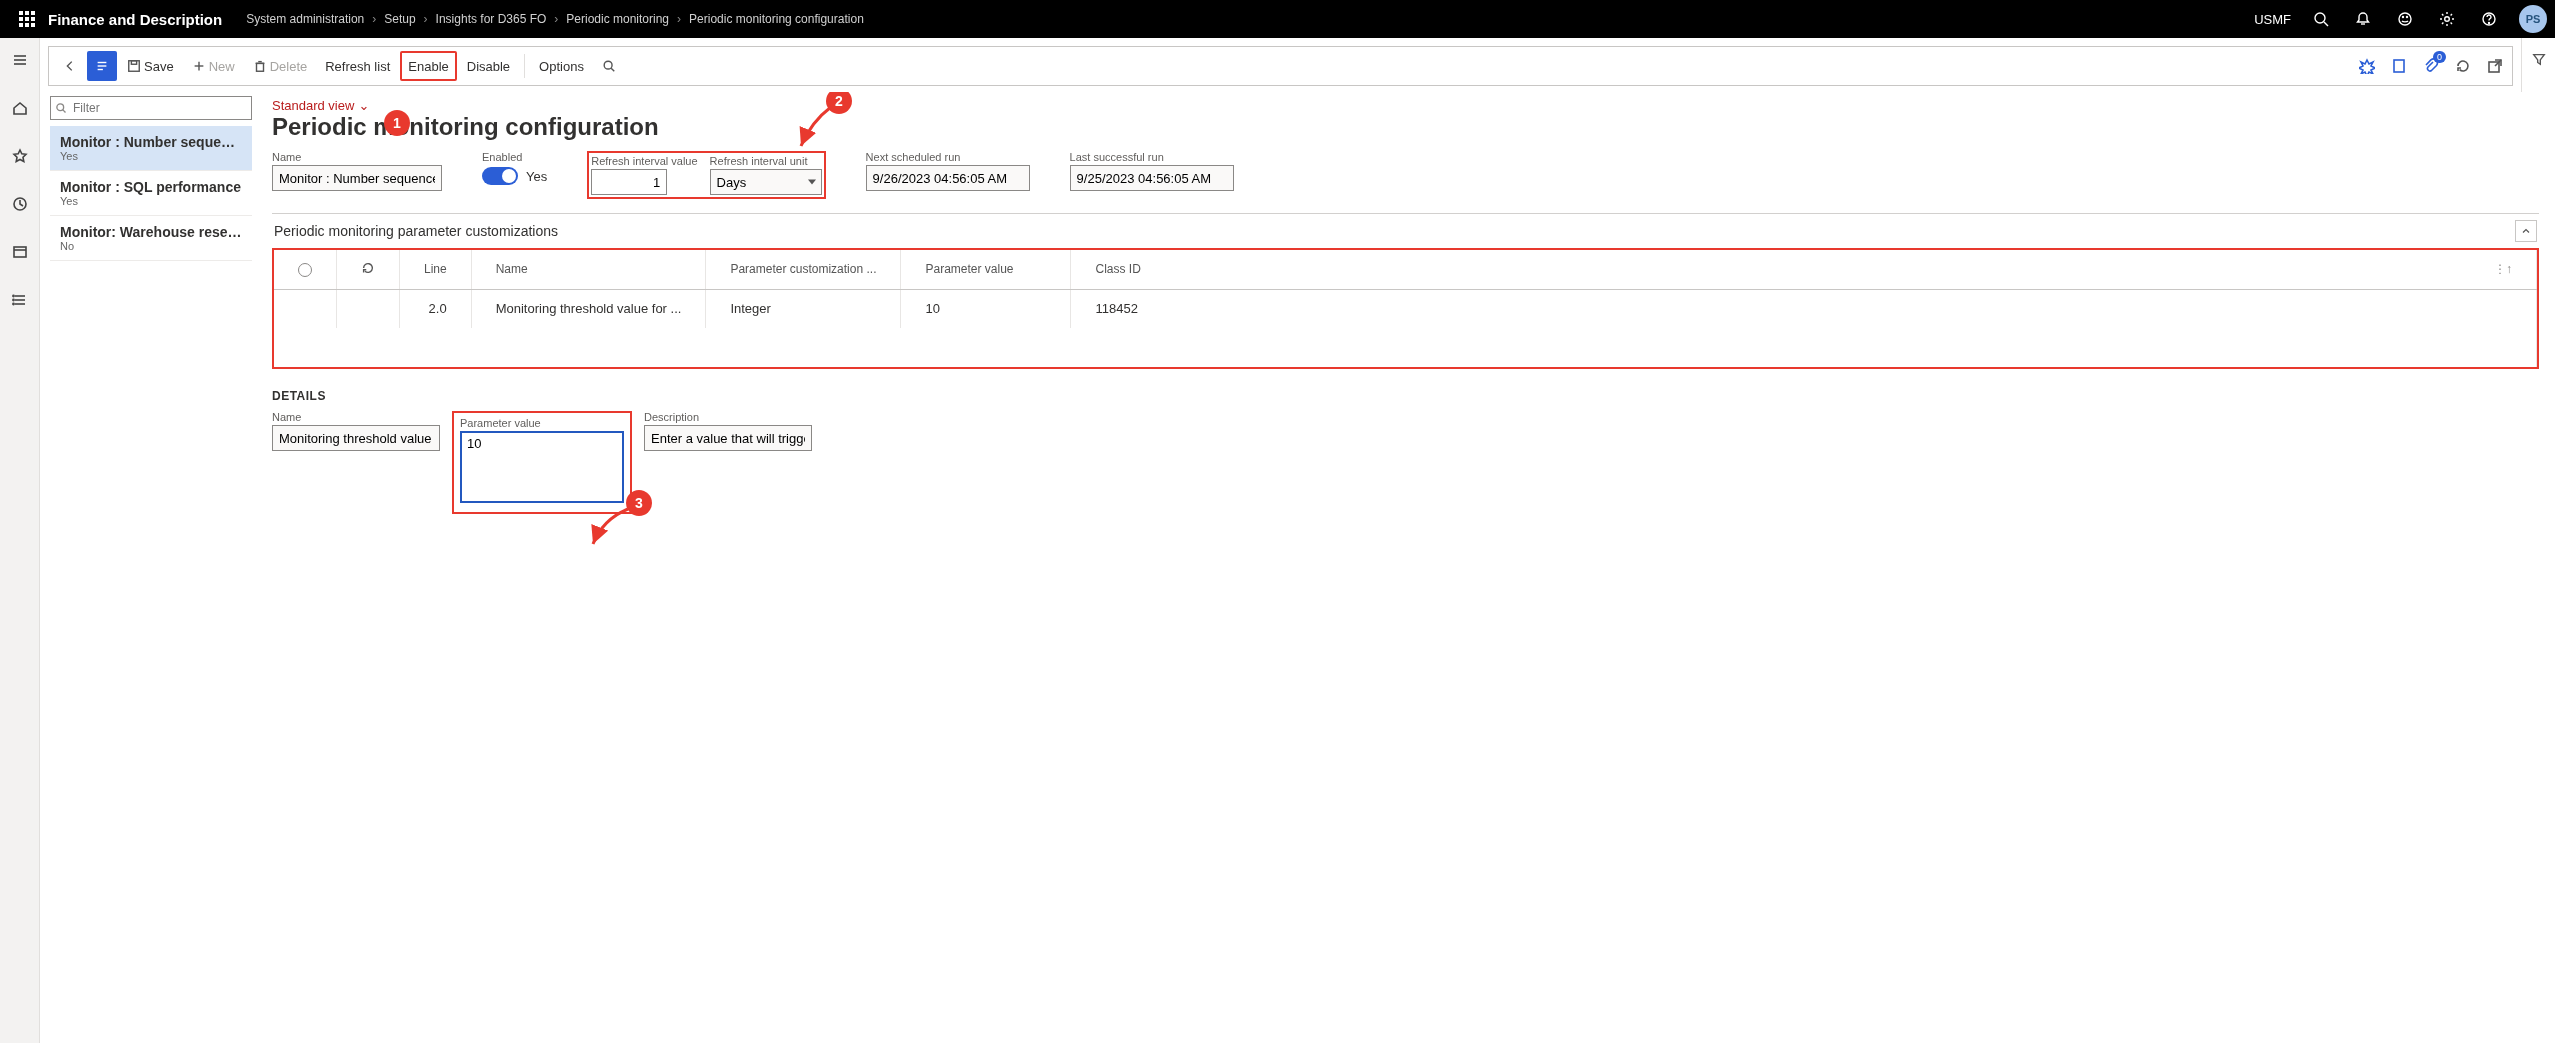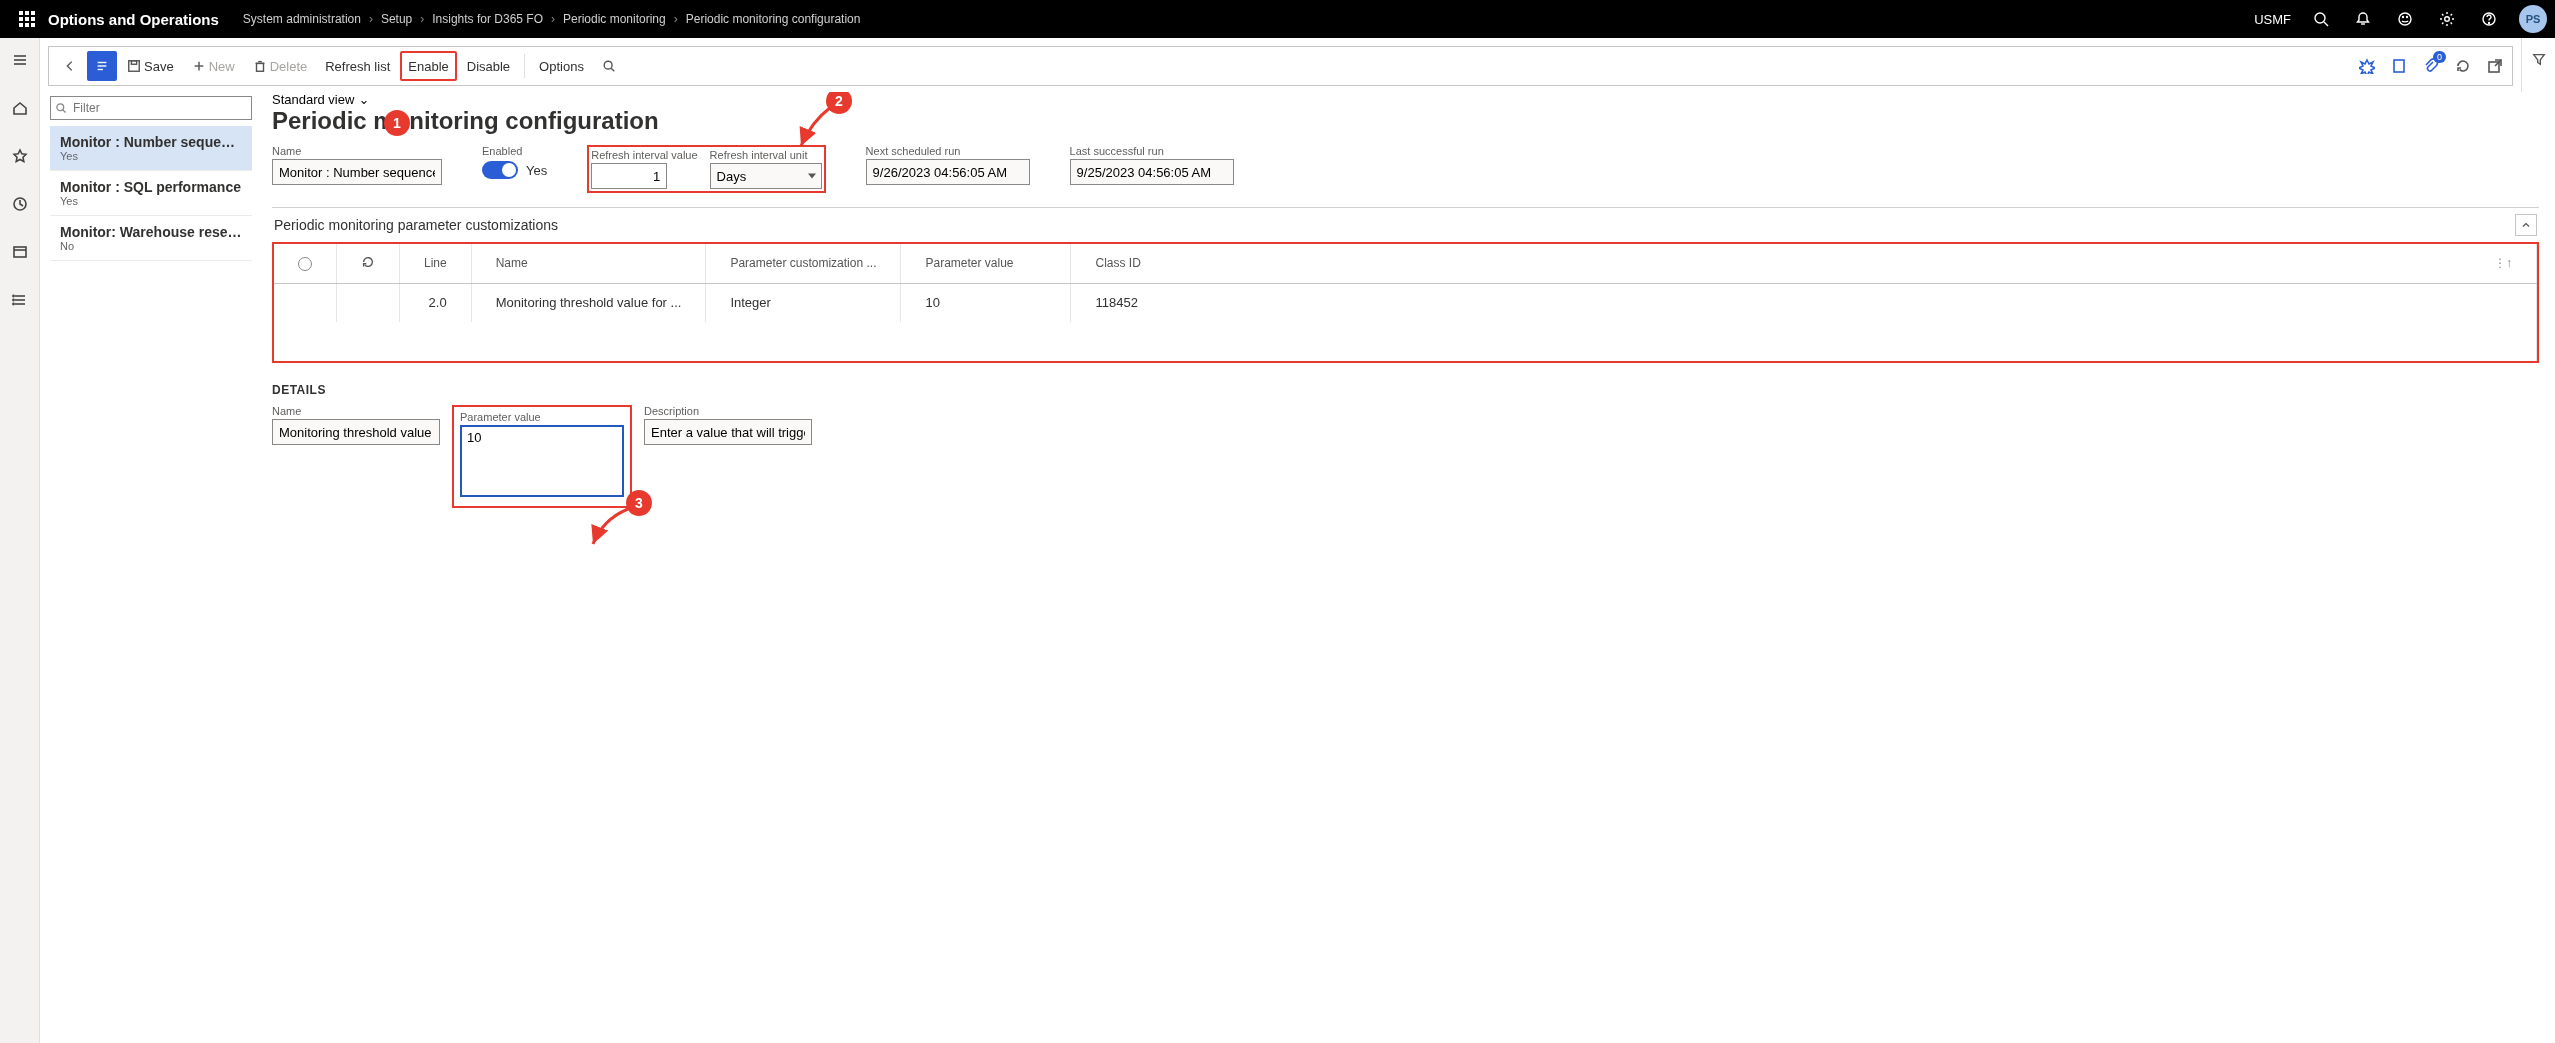--- a/index.html
+++ b/index.html
@@ -45,21 +45,21 @@
   .left-list { width:216px; padding:0 4px 0 10px; border-right:0; }
   .filter-box { margin:4px 0 6px 0; border:1px solid #8a8886; height:24px; display:flex; align-items:center; padding:0 4px; gap:4px; }
   .filter-box svg { width:12px; height:12px; stroke:#8a8886; fill:none; stroke-width:1.8; }
   .filter-box input { border:0; outline:none; font-size:12px; flex:1; background:transparent; }
   .list-item { padding:8px 10px; border-bottom:1px solid #edebe9; cursor:pointer; }
   .list-item .li-title { font-size:14px; font-weight:600; color:#323130; white-space:nowrap; overflow:hidden; text-overflow:ellipsis; }
   .list-item .li-sub { font-size:11px; color:#666; }
   .list-item.selected { background:#d6e4f6; }
   
   .form-area { flex:1; padding:0 16px 16px 16px; overflow:auto; }
-  .view-picker { color:#000000; font-size:13px; margin-top:0; cursor:pointer; display:inline-flex; align-items:center; gap:4px; }
+  .view-picker { color:#b91c1c; font-size:13px; margin-top:6px; cursor:pointer; display:inline-flex; align-items:center; gap:4px; }
   .page-title { font-size:24px; font-weight:600; margin:0 0 10px 0; }
   .field-row { display:flex; align-items:flex-start; gap:40px; flex-wrap:wrap; }
   .field { display:flex; flex-direction:column; }
   .field label { font-size:11px; color:#605e5c; margin-bottom:2px; }
   .txt, .sel { height:26px; border:1px solid #8a8886; padding:0 6px; font-size:13px; background:#fff; }
   .txt[readonly] { background:#faf9f8; }
   
   .toggle-row { display:flex; align-items:center; gap:8px; margin-top:2px; }
   .toggle { width:36px; height:18px; border-radius:9px; background:#2b5ed6; position:relative; cursor:pointer; }
   .toggle .knob { width:14px; height:14px; background:#fff; border-radius:50%; position:absolute; top:2px; right:2px; }
@@ -110,21 +110,21 @@
         <rect x="6" y="0" width="4" height="4"></rect>
         <rect x="12" y="0" width="4" height="4"></rect>
         <rect x="0" y="6" width="4" height="4"></rect>
         <rect x="6" y="6" width="4" height="4"></rect>
         <rect x="12" y="6" width="4" height="4"></rect>
         <rect x="0" y="12" width="4" height="4"></rect>
         <rect x="6" y="12" width="4" height="4"></rect>
         <rect x="12" y="12" width="4" height="4"></rect>
       </svg>
   </div>
-  <div class="app-title">Options and Operations</div>
+  <div class="app-title">Finance and Description</div>
   <div class="breadcrumb">
     <span class="crumb">System administration</span>
       <span class="chev">›</span>
     <span class="crumb">Setup</span>
       <span class="chev">›</span>
     <span class="crumb">Insights for D365 FO</span>
       <span class="chev">›</span>
     <span class="crumb">Periodic monitoring</span>
       <span class="chev">›</span>
     <span class="crumb">Periodic monitoring configuration</span>

